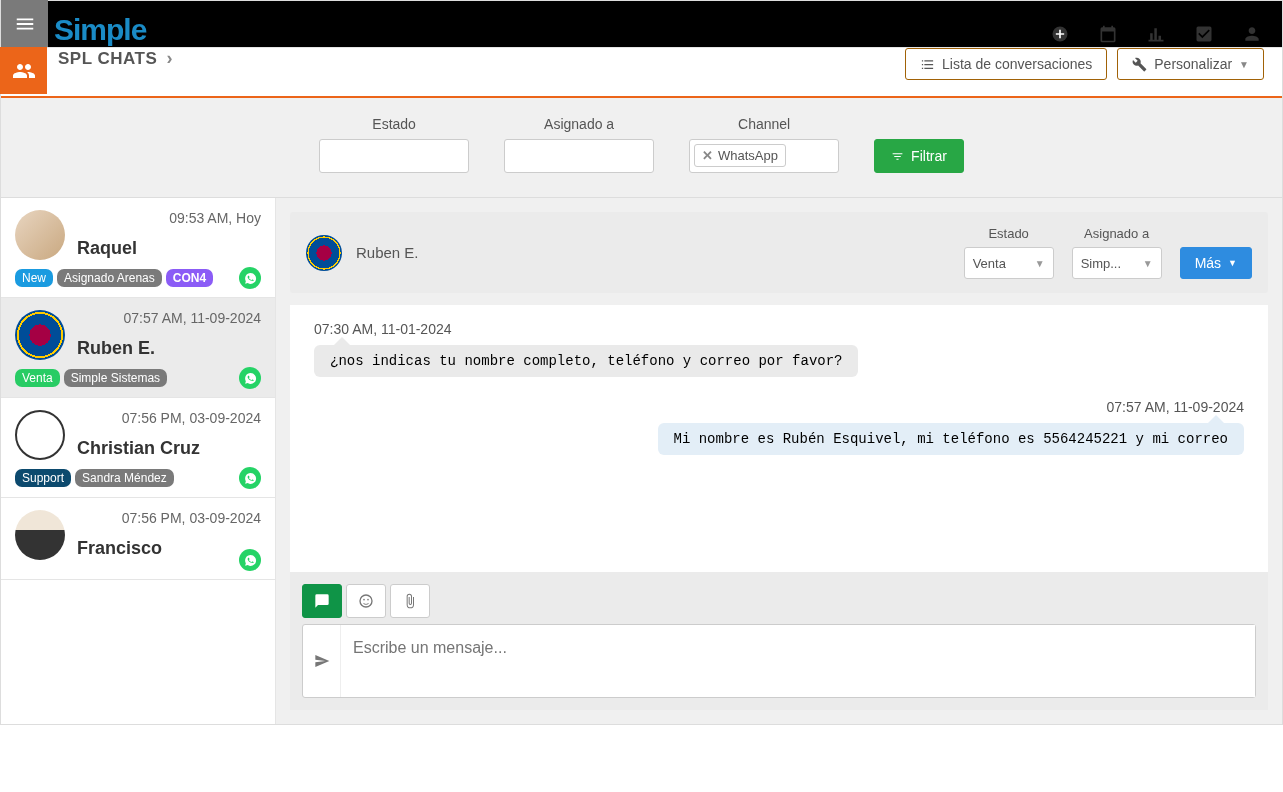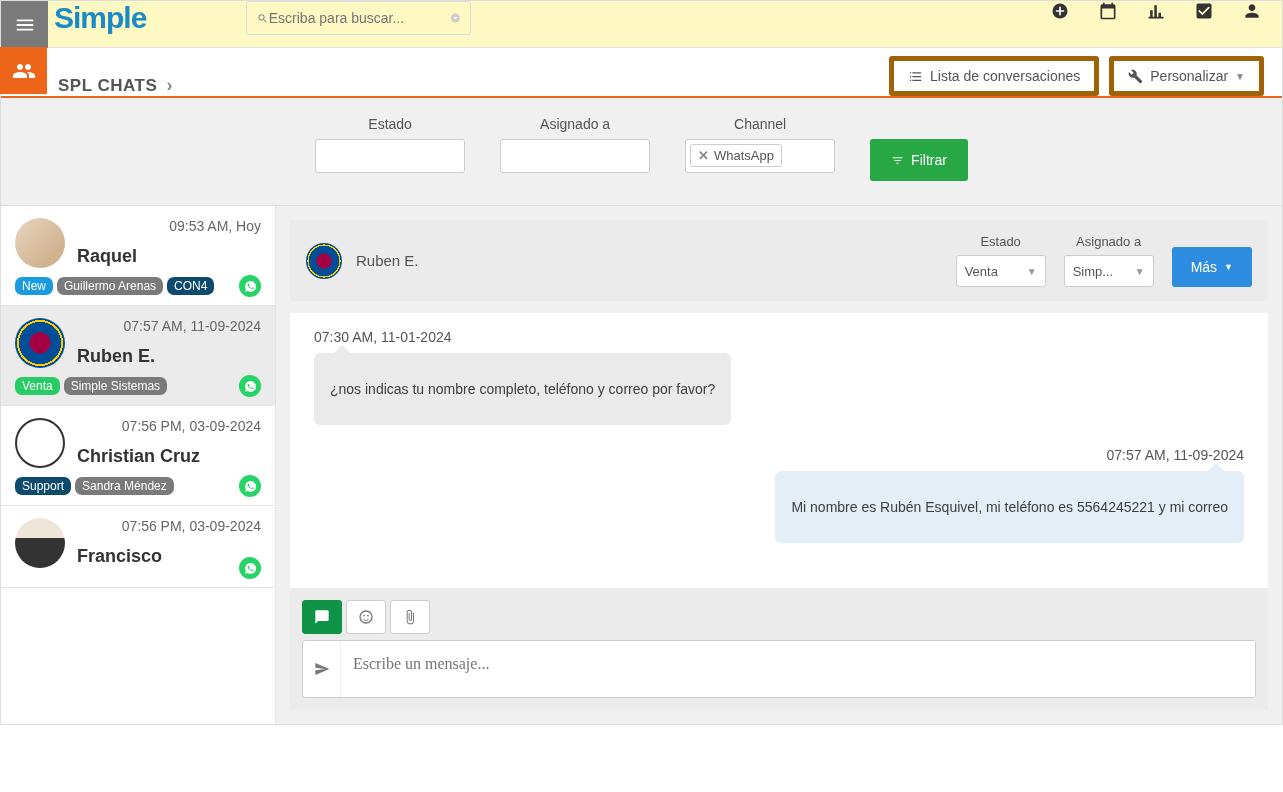--- a/index.html
+++ b/index.html
@@ -1,34 +1,34 @@
 <!DOCTYPE html>
 <html><head>
 <meta charset="utf-8">
 <style>
 * { box-sizing: border-box; margin: 0; padding: 0; }
 body { font-family: -apple-system, BlinkMacSystemFont, "Segoe UI", Arial, sans-serif; background: #fff; color: #333; font-size: 14px; }
 .app { display: flex; flex-direction: column; height: 725px; border: 1px solid #ddd; margin: 0; box-shadow: 0 20px 40px rgba(0,0,0,0.25); }
-.topbar { display: flex; align-items: flex-start; height: 47px; border-bottom: 1px solid #e5e5e5; background: #fef9c3; }
+.topbar { display: flex; align-items: flex-end; height: 47px; border-bottom: 1px solid #e5e5e5; background: #000000; }
 .hamburger { width: 47px; height: 47px; background: #7a7a7a; display: flex; align-items: center; justify-content: center; cursor: pointer; }
 .hamburger svg { width: 22px; height: 22px; fill: #fff; }
 .logo { display: flex; align-items: center; margin-left: 6px; color: #1a8bc6; font-size: 30px; font-weight: 600; letter-spacing: -1px; }
 .searchwrap { margin-left: 100px; width: 225px; height: 34px; border: 1px solid #ddd; border-radius: 3px; display: flex; align-items: center; padding: 0 10px; color: #888; }
 .searchwrap input { border: none; outline: none; flex: 1; font-size: 14px; color: #666; background: transparent; }
 .topicons { margin-left: auto; display: flex; align-items: center; gap: 28px; padding-right: 20px; }
 .topicons .ticon { color: #333; cursor: pointer; }
 .topicons svg { width: 20px; height: 20px; fill: #333; }
 .sidebar-icon { width: 47px; height: 47px; background: #ec6519; display: flex; align-items: center; justify-content: center; }
 .sidebar-icon svg { width: 24px; height: 24px; fill: #fff; }
 
-.subheader { display: flex; align-items: flex-end; height: 50px; padding-left: 57px; padding-right: 18px; border-bottom: 2px solid #ec6519; }
+.subheader { display: flex; align-items: flex-start; height: 50px; padding-left: 57px; padding-right: 18px; border-bottom: 2px solid #ec6519; }
 .module-title { font-size: 17px; font-weight: 600; color: #555; letter-spacing: 0.5px; }
 .module-title .caret { margin-left: 4px; font-size: 18px; color: #888; }
 .subheader-actions { margin-left: auto; display: flex; gap: 10px; }
-.btn { display: inline-flex; align-items: center; gap: 7px; padding: 7px 14px; border: 5px solid #a16207; border-radius: 3px; background: #fff; cursor: pointer; font-size: 14px; color: #555; }
+.btn { display: inline-flex; align-items: center; gap: 7px; padding: 7px 14px; border: 1px solid #a16207; border-radius: 3px; background: #fff; cursor: pointer; font-size: 14px; color: #555; }
 
 .filters { display: flex; justify-content: center; gap: 35px; padding: 18px 20px 24px; background: #f0f0f0; border-bottom: 1px solid #ddd; }
 .fgroup { display: flex; flex-direction: column; align-items: center; gap: 7px; }
 .fgroup label { color: #555; font-size: 14px; }
 .finput { width: 150px; height: 34px; border: 1px solid #ccc; border-radius: 3px; background: #fff; }
 .channel-box { width: 150px; min-height: 34px; border: 1px solid #ccc; border-radius: 3px; background: #fff; padding: 4px; }
 .tag { display: inline-flex; align-items: center; gap: 5px; border: 1px solid #ccc; border-radius: 3px; padding: 3px 7px; font-size: 13px; color: #555; }
 .tag .x { color: #888; cursor: pointer; font-weight: bold; }
 .btn-green { background: #28a745; color: #fff; border-color: #28a745; padding: 8px 16px; font-size: 14px; }
 
@@ -41,21 +41,21 @@
 .conv.active { background: #ebebeb; }
 .conv-row1 { display: flex; align-items: flex-start; gap: 20px; }
 .avatar { width: 50px; height: 50px; border-radius: 50%; background: #ddd; display: flex; align-items: center; justify-content: center; font-size: 10px; color: #666; overflow: hidden; flex-shrink: 0; }
 .conv-info { flex: 1; text-align: right; }
 .conv-time { color: #666; font-size: 14px; }
 .conv-name { font-size: 18px; color: #333; margin-top: 3px; text-align: left; margin-left: 62px; margin-top: -22px; font-weight: bold; }
 .badges { display: flex; flex-wrap: wrap; gap: 4px; margin-top: 10px; }
 .badge { display: inline-block; padding: 2px 7px; border-radius: 7px; font-size: 12px; color: #fff; }
 .badge.blue { background: #1a9be0; }
 .badge.gray { background: #7a7a7a; }
-.badge.teal { background: #0c4a6e; }
+.badge.teal { background: #8b5cf6; font-weight: bold; }
 .badge.green { background: #28cc64; }
 .badge.pink { background: #0c4a6e; }
 .wa-icon { position: absolute; bottom: 8px; right: 14px; width: 22px; height: 22px; border-radius: 50%; background: #25d366; display: flex; align-items: center; justify-content: center; }
 .wa-icon svg { width: 13px; height: 13px; fill: #fff; }
 
 .chatpane { flex: 1; display: flex; flex-direction: column; background: #f0f0f0; padding: 14px 14px 14px 14px; overflow: hidden; }
 .chathead { display: flex; align-items: center; gap: 14px; background: #ebebeb; padding: 14px 16px; border-radius: 3px; }
 .chathead .avatar { width: 36px; height: 36px; }
 .chathead .name { font-size: 15px; color: #555; }
 .chathead-right { margin-left: auto; display: flex; gap: 18px; align-items: flex-end; }
@@ -64,66 +64,56 @@
 .select { width: 90px; height: 32px; border: 1px solid #ccc; border-radius: 3px; background: #fff; padding: 0 8px; display: flex; align-items: center; justify-content: space-between; font-size: 13px; color: #555; cursor: pointer; }
 .select .arr { color: #999; font-size: 10px; }
 .btn-blue { background: #2e8ce0; color: #fff; border-color: #2e8ce0; padding: 7px 14px; font-size: 14px; }
 
 .messages { flex: 1; background: #fff; margin-top: 12px; overflow-y: auto; padding: 16px 24px; position: relative; }
 .messages::-webkit-scrollbar { width: 12px; }
 .messages::-webkit-scrollbar-track { background: #f0f0f0; }
 .messages::-webkit-scrollbar-thumb { background: #bbb; }
 .msg-ts { color: #555; font-size: 14px; margin-bottom: 8px; }
 .msg-ts.right { text-align: right; }
-.bubble { display: inline-block; background: #eaeaea; padding: 28px 16px; border-radius: 6px; max-width: 70%; color: #404040; position: relative; }
+.bubble { display: inline-block; background: #eaeaea; padding: 8px 16px; border-radius: 6px; max-width: 70%; color: #000000; position: relative; font-family: Liberation Mono, monospace; }
 .bubble::before { content: ''; position: absolute; top: -8px; left: 20px; border: 8px solid transparent; border-bottom-color: #eaeaea; border-top: none; }
 .msgrow { margin-bottom: 22px; }
 .msgrow.right { text-align: right; }
 .msgrow.right .bubble { background: #e3eef7; }
 .msgrow.right .bubble::before { left: auto; right: 20px; border-bottom-color: #e3eef7; }
 
 .composer { background: #ebebeb; padding: 12px; margin-top: 0; }
 .ctabs { display: flex; gap: 4px; margin-bottom: 6px; }
 .ctab { width: 40px; height: 34px; border: 1px solid #ccc; border-radius: 3px; background: #fff; display: flex; align-items: center; justify-content: center; cursor: pointer; }
 .ctab.active { background: #0f9447; border-color: #0f9447; }
 .ctab.active svg { fill: #fff; }
 .ctab svg { width: 16px; height: 16px; fill: #777; }
 .crow { display: flex; gap: 0; border: 1px solid #ccc; border-radius: 3px; background: #fff; }
 .sendbox { width: 38px; display: flex; align-items: center; justify-content: center; border-right: 1px solid #eee; }
 .sendbox svg { width: 16px; height: 16px; fill: #777; }
-.msginput { flex: 1; border: none; outline: none; padding: 14px 12px; font-size: 16px; resize: none; height: 56px; font-family: Liberation Serif, serif; }
+.msginput { flex: 1; border: none; outline: none; padding: 14px 12px; font-size: 16px; resize: none; height: 72px; font-family: Liberation Sans, sans-serif; }
 
 .barca { background: radial-gradient(circle, #a50044 0%, #a50044 30%, #004d98 30%, #004d98 60%, #ffcb00 60%, #ffcb00 65%, #004d98 65%); }
 .steelers { background: #fff; border: 2px solid #333; }
 .person1 { background: linear-gradient(135deg, #e8d5c0, #c9a880); }
 .person2 { background: linear-gradient(180deg, #f0e6d8 40%, #333 40%); }
 </style>
 </head>
 <body>
 
 <div class="app">
 
   <div class="topbar">
     <div class="hamburger">
       <svg viewBox="0 0 24 24">
           <path d="M3 6h18v2H3zM3 11h18v2H3zM3 16h18v2H3z"></path>
         </svg>
     </div>
     <div class="logo">
       <span>Simple</span>
-    </div>
-    <div class="searchwrap">
-      <svg width="15" height="15" viewBox="0 0 24 24" fill="#888">
-          <path d="M15.5 14h-.79l-.28-.27A6.471 6.471 0 0016 9.5 6.5 6.5 0 109.5 16c1.61 0 3.09-.59 4.23-1.57l.27.28v.79l5 4.99L20.49 19l-4.99-5zm-6 0C7.01 14 5 11.99 5 9.5S7.01 5 9.5 5 14 7.01 14 9.5 11.99 14 9.5 14z"></path>
-        </svg>
-      <input type="text" placeholder="Escriba para buscar..." style="">
-      <svg width="14" height="14" viewBox="0 0 24 24" fill="#aaa">
-          <circle cx="12" cy="12" r="10" fill="#ccc"></circle>
-          <path d="M7 10l5 5 5-5z" fill="#fff"></path>
-        </svg>
     </div>
     <div class="topicons">
       <span class="ticon"><svg viewBox="0 0 24 24">
             <circle cx="12" cy="12" r="9" fill="#333"></circle>
             <path d="M11 7h2v10h-2zM7 11h10v2H7z" fill="#fff"></path>
           </svg></span>
       <span class="ticon"><svg viewBox="0 0 24 24">
             <path d="M19 4h-1V2h-2v2H8V2H6v2H5a2 2 0 00-2 2v14a2 2 0 002 2h14a2 2 0 002-2V6a2 2 0 00-2-2zm0 16H5V9h14v11z"></path>
           </svg></span>
       <span class="ticon"><svg viewBox="0 0 24 24">
@@ -200,21 +190,21 @@
         <div class="conv">
     <div class="conv-row1">
       <div class="avatar person1"></div>
       <div class="conv-info">
               <div class="conv-time">09:53 AM, Hoy</div>
             </div>
     </div>
     <div class="conv-name">Raquel</div>
     <div class="badges">
             <span class="badge blue">New</span>
-            <span class="badge gray">Guillermo Arenas</span>
+            <span class="badge gray">Asignado Arenas</span>
             <span class="badge teal">CON4</span>
           </div>
     <div class="wa-icon">
             <svg viewBox="0 0 24 24">
               <path d="M12 2a10 10 0 00-8.6 15l-1.3 4.8 4.9-1.3A10 10 0 1012 2zm5 13.4c-.2.6-1.2 1.1-1.7 1.2-.4 0-.9.2-3.1-.7-2.6-1-4.3-3.7-4.4-3.9-.1-.2-1.1-1.4-1.1-2.7s.7-1.9.9-2.2c.2-.2.5-.3.7-.3h.5c.2 0 .4 0 .6.5.2.6.8 1.9.8 2 .1.1.1.3 0 .5-.1.2-.2.3-.3.5l-.5.5c-.1.1-.3.3-.1.6.2.3.8 1.3 1.7 2.1 1.2 1 2.2 1.3 2.5 1.5.3.1.5.1.7-.1l.9-1c.2-.3.4-.2.7-.1.3.1 1.7.8 2 1 .3.1.5.2.5.3.1.1.1.7-.1 1.3z"></path>
             </svg>
           </div>
   </div>
         <div class="conv active">
     <div class="conv-row1">

